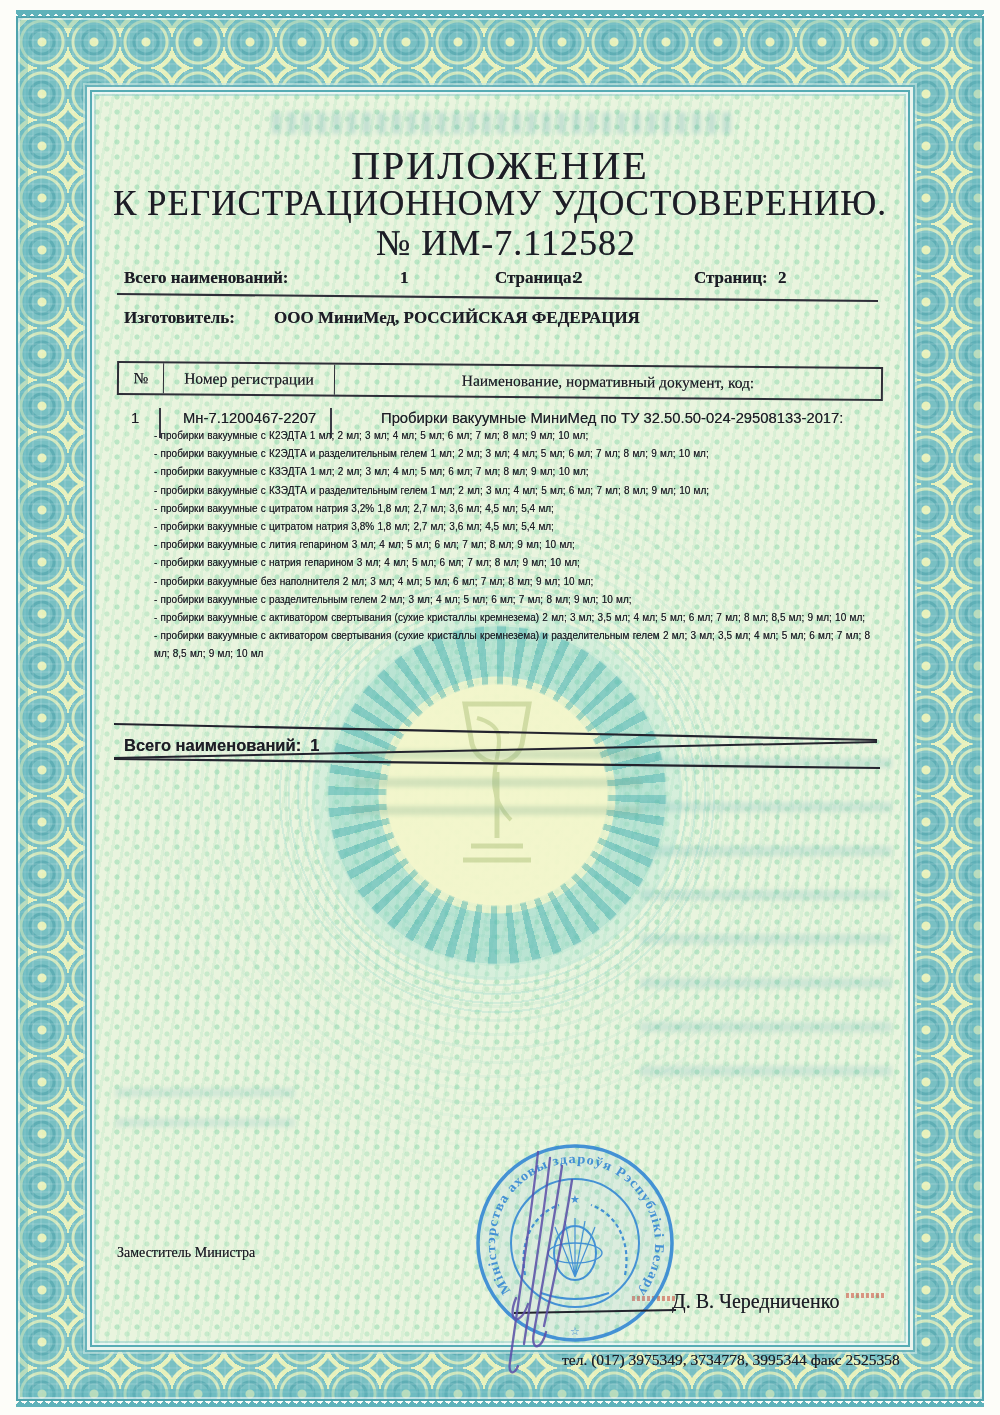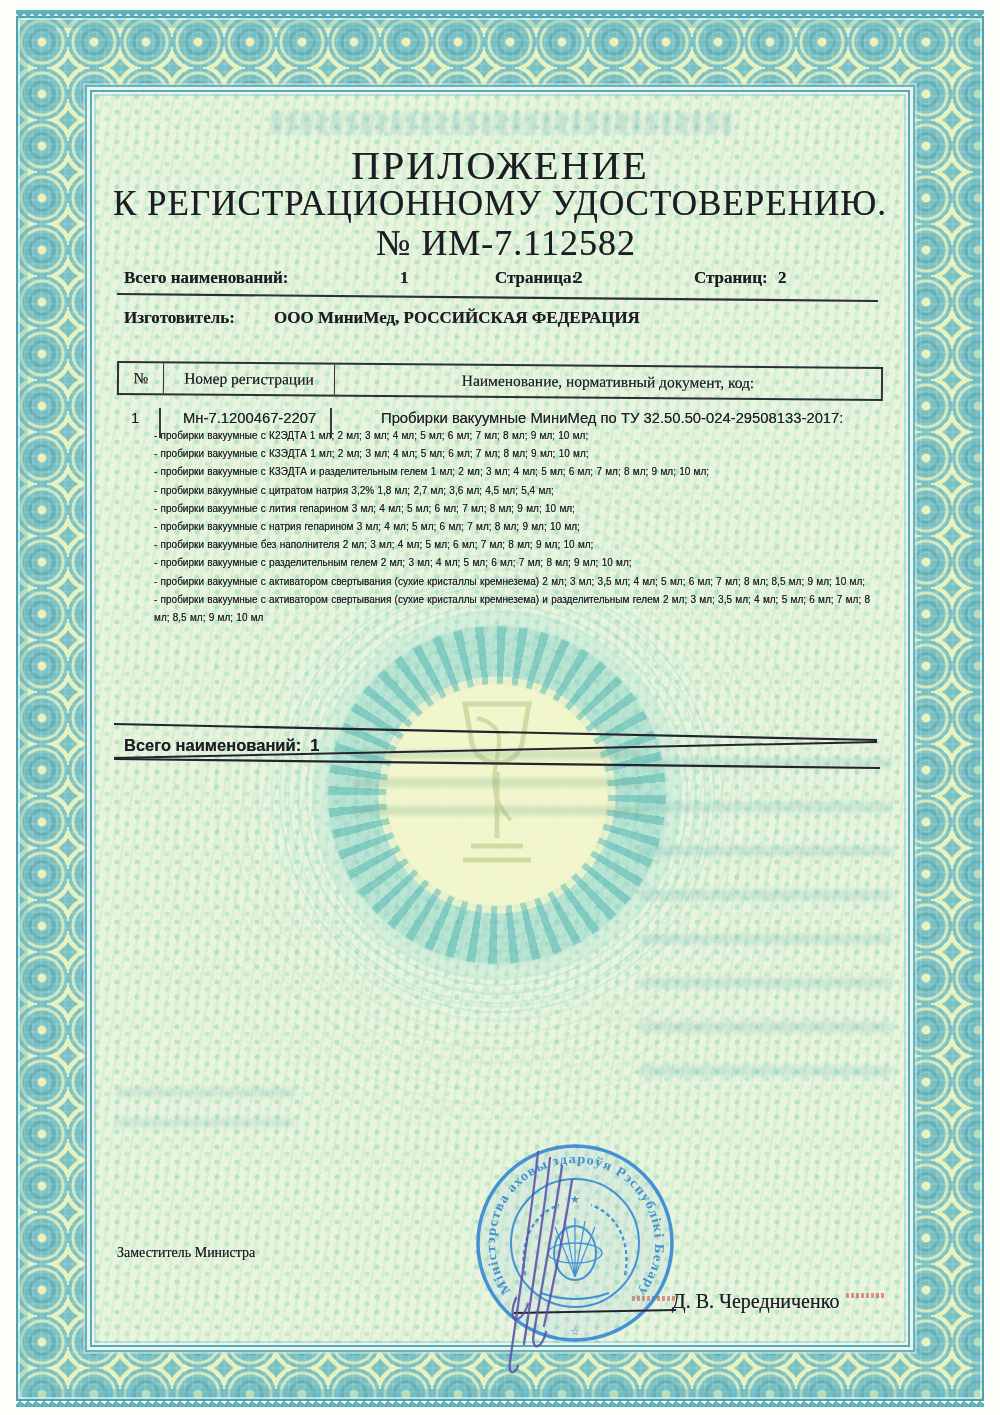--- a/index.html
+++ b/index.html
@@ -162,23 +162,25 @@
   </div>
 
   <div class="abs content row-main sans soft" style="left:131px;">1</div>
   <div class="tick content" style="left:159px;top:408px;height:30px;"></div>
   <div class="abs content row-main sans soft" style="left:183px;">Мн-7.1200467-2207</div>
   <div class="tick content" style="left:330px;top:408px;height:30px;"></div>
   <div class="abs content row-main sans soft" style="left:352px;width:545px;margin-left:29px;">Пробирки вакуумные МиниМед по ТУ 32.50.50-024-29508133-2017:</div>
 
   <div class="items-list content soft">
       <div class="item-line">- пробирки вакуумные с К2ЭДТА 1 мл; 2 мл; 3 мл; 4 мл; 5 мл; 6 мл; 7 мл; 8 мл; 9 мл; 10 мл;</div>
+      <div class="item-line">- пробирки вакуумные с К2ЭДТА и разделительным гелем 1 мл; 2 мл; 3 мл; 4 мл; 5 мл; 6 мл; 7 мл; 8 мл; 9 мл; 10 мл;</div>
       <div class="item-line">- пробирки вакуумные с КЗЭДТА 1 мл; 2 мл; 3 мл; 4 мл; 5 мл; 6 мл; 7 мл; 8 мл; 9 мл; 10 мл;</div>
       <div class="item-line">- пробирки вакуумные с КЗЭДТА и разделительным гелем 1 мл; 2 мл; 3 мл; 4 мл; 5 мл; 6 мл; 7 мл; 8 мл; 9 мл; 10 мл;</div>
       <div class="item-line">- пробирки вакуумные с цитратом натрия 3,2% 1,8 мл; 2,7 мл; 3,6 мл; 4,5 мл; 5,4 мл;</div>
+      <div class="item-line">- пробирки вакуумные с цитратом натрия 3,8% 1,8 мл; 2,7 мл; 3,6 мл; 4,5 мл; 5,4 мл;</div>
       <div class="item-line">- пробирки вакуумные с лития гепарином 3 мл; 4 мл; 5 мл; 6 мл; 7 мл; 8 мл; 9 мл; 10 мл;</div>
       <div class="item-line">- пробирки вакуумные с натрия гепарином 3 мл; 4 мл; 5 мл; 6 мл; 7 мл; 8 мл; 9 мл; 10 мл;</div>
       <div class="item-line">- пробирки вакуумные без наполнителя 2 мл; 3 мл; 4 мл; 5 мл; 6 мл; 7 мл; 8 мл; 9 мл; 10 мл;</div>
       <div class="item-line">- пробирки вакуумные с разделительным гелем 2 мл; 3 мл; 4 мл; 5 мл; 6 мл; 7 мл; 8 мл; 9 мл; 10 мл;</div>
       <div class="item-line">- пробирки вакуумные с активатором свертывания (сухие кристаллы кремнезема) 2 мл; 3 мл; 3,5 мл; 4 мл; 5 мл; 6 мл; 7 мл; 8 мл; 8,5 мл; 9 мл; 10 мл;</div>
       <div class="item-line">- пробирки вакуумные с активатором свертывания (сухие кристаллы кремнезема) и разделительным гелем 2 мл; 3 мл; 3,5 мл; 4 мл; 5 мл; 6 мл; 7 мл; 8 мл; 8,5 мл; 9 мл; 10 мл</div>
     </div>
 
   <div class="abs content totals soft">
     <span>Всего наименований:</span>&nbsp;&nbsp;<span>1</span>
@@ -217,13 +219,14 @@
   <svg class="signature" width="200" height="260" viewBox="0 0 200 260">
     <g fill="none" stroke="#5b4ea8" stroke-width="2.3" opacity=".85" stroke-linecap="round">
       <path d="M68 22 C62 80 50 160 40 232 C38 244 44 246 48 236"></path>
       <path d="M80 28 C74 86 62 160 54 214"></path>
       <path d="M92 36 C84 92 72 156 64 202 C60 222 72 220 76 202"></path>
       <path d="M46 168 C36 192 50 198 58 174"></path>
       <path d="M102 50 C94 104 82 160 74 196"></path>
     </g>
   </svg>
 
+  <div class="abs phone soft">тел. (017)  3975349, 3734778, 3995344 факс 2525358</div>
 </div>
 
 </body></html>

